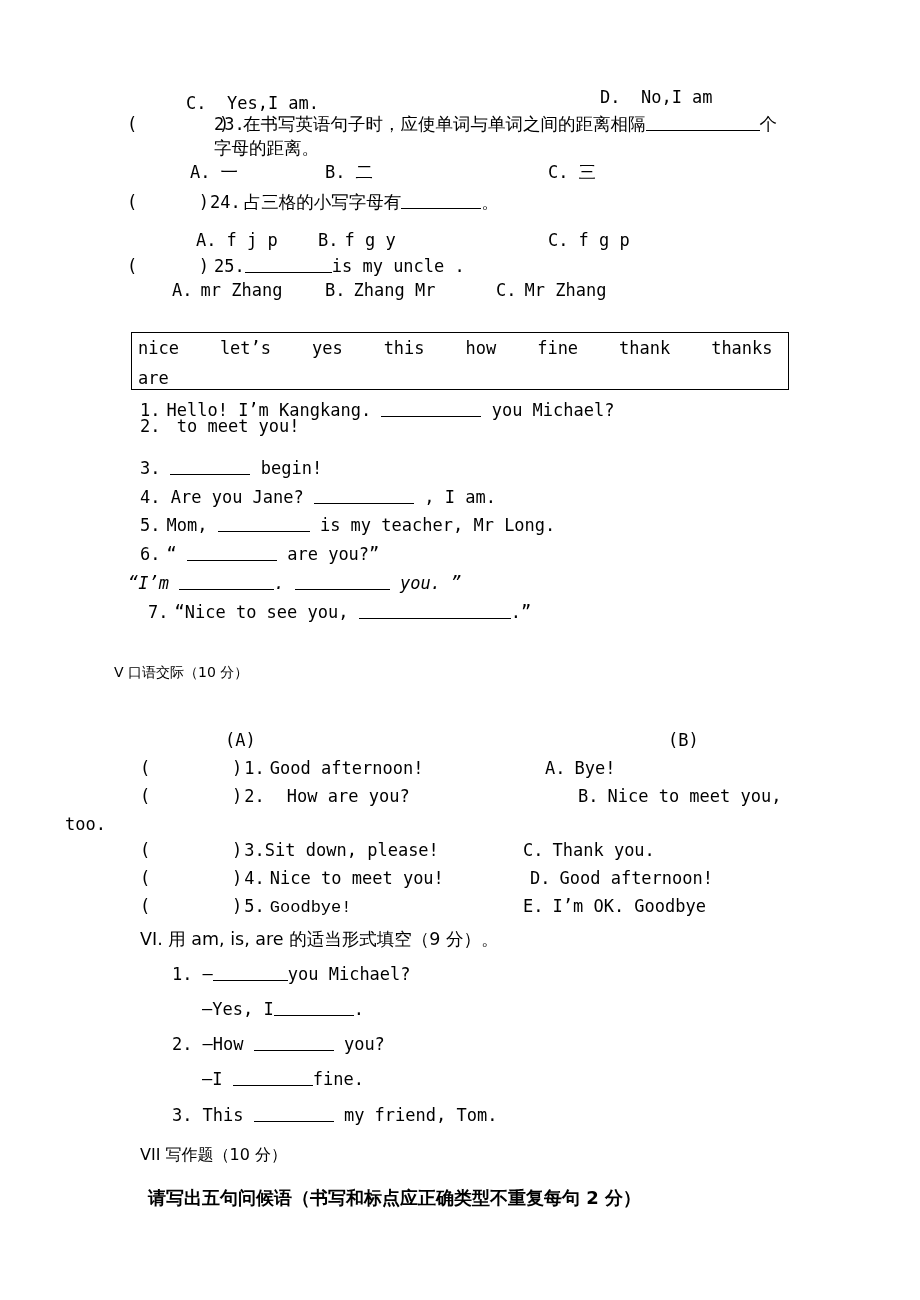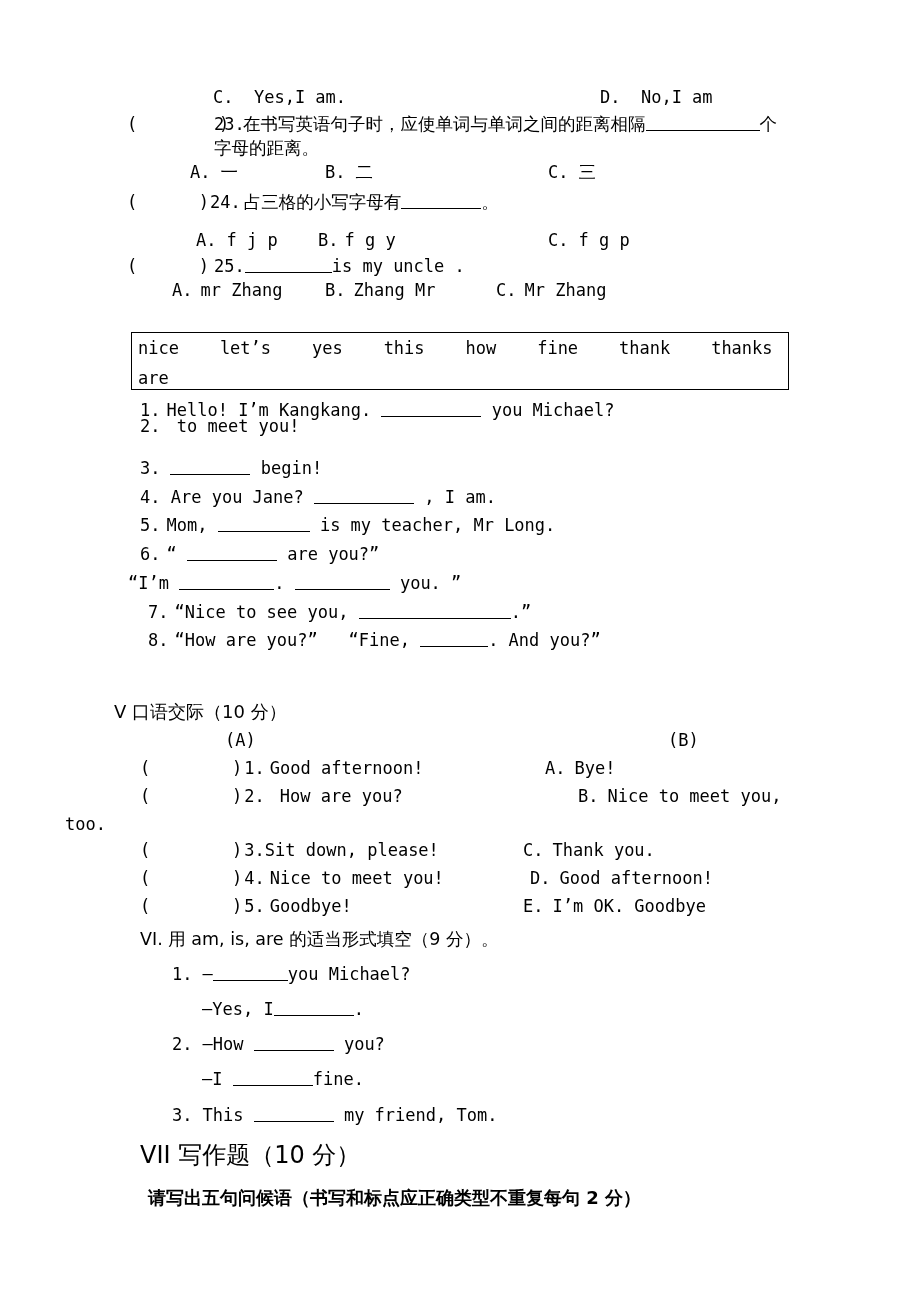--- a/index.html
+++ b/index.html
@@ -59,21 +59,21 @@
   }
   .sec-head {
     font-family: "DejaVu Sans", "Liberation Sans", sans-serif;
   }
 </style>
 </head>
 <body>
 
 <div class="page">
 
-  <div class="line" style="left:186px; top:85px;margin-left:27px;">C.  Yes,I am.</div>
+  <div class="line" style="left:186px; top:91px;">C.  Yes,I am.</div>
   <div class="line" style="left:600px; top:85px;">D.  No,I am</div>
 
   <div class="line" style="left:127px; top:112px;">(        )</div>
   <div class="line" style="left:214px; top:112px;">23.</div>
   <div class="line cn" style="left:243px; top:112px;"><span>在书写英语句子时，应使单词与单词之间的距离相隔</span><span class="blank" style="width:114px;"></span><span>个</span></div>
   <div class="line cn" style="left:214px; top:136px;">字母的距离。</div>
   <div class="line" style="left:190px; top:160px;"><span>A.</span><span class="cn" style="margin-left:10px;">一</span></div>
   <div class="line" style="left:325px; top:160px;"><span>B.</span><span class="cn" style="margin-left:10px;">二</span></div>
   <div class="line" style="left:548px; top:160px;"><span>C.</span><span class="cn" style="margin-left:10px;">三</span></div>
 
@@ -100,50 +100,49 @@
   <div class="line" style="left:140px; top:414px;"><span>2.</span><span style="margin-left:6px;" class="blank"></span><span> to meet you!</span></div>
 
   <div class="line" style="left:140px; top:456px;"><span>3.</span><span class="blank" style="width:80px; margin-left:10px;"></span><span> begin!</span></div>
 
   <div class="line" style="left:140px; top:485px;"><span>4.</span><span> Are you Jane? </span><span class="blank" style="width:100px;"></span><span> , I am.</span></div>
 
   <div class="line" style="left:140px; top:513px;"><span>5.</span><span style="margin-left:6px;">Mom, </span><span class="blank" style="width:92px;"></span><span> is my teacher, Mr Long.</span></div>
 
   <div class="line" style="left:140px; top:542px;"><span>6.</span><span style="margin-left:6px;">“ </span><span class="blank" style="width:90px;"></span><span> are you?”</span></div>
 
-  <div class="line" style="left:128px; top:571px;"><span>“I’m </span><span class="blank" style="width:95px;"></span><span>. </span><span class="blank" style="width:95px;"></span><span> you. ”</span></div>
+  <div class="line" style="left:128px; top:571px;font-style:italic;"><span>“I’m </span><span class="blank" style="width:95px;"></span><span>. </span><span class="blank" style="width:95px;"></span><span> you. ”</span></div>
 
   <div class="line" style="left:148px; top:600px;"><span>7.</span><span style="margin-left:6px;">“Nice to see you, </span><span class="blank" style="width:152px;"></span><span>.”</span></div>
 
-  <div class="line" style="left:148px; top:628px;"><span>8.</span><span style="margin-left:6px;">“How are you?”   “Fine, </span><span class="blank" style="width:68px;"></span><span>. And you?”</span></div>
 
-  <div class="line cn" style="left:114px; top:700px; font-size:18px;">V 口语交际（10 分）</div>
+  <div class="line cn" style="left:114px; top:660px; font-size:14px;">V 口语交际（10 分）</div>
 
   <div class="line" style="left:225px; top:728px;">(A)</div>
   <div class="line" style="left:668px; top:728px;">(B)</div>
 
   <div class="line" style="left:140px; top:756px;"><span>(        )</span><span style="margin-left:2px;">1.</span><span style="margin-left:5px;">Good afternoon!</span></div>
-  <div class="line" style="left:140px; top:784px;"><span>(        )</span><span style="margin-left:2px;">2.</span><span style="margin-left:15px;">How are you?</span></div>
+  <div class="line" style="left:140px; top:784px;"><span>(        )</span><span style="margin-left:2px;">2.</span><span style="margin-left:22px;">How are you?</span></div>
   <div class="line" style="left:140px; top:838px;"><span>(        )</span><span style="margin-left:2px;">3.</span><span style="">Sit down, please!</span></div>
   <div class="line" style="left:140px; top:866px;"><span>(        )</span><span style="margin-left:2px;">4.</span><span style="margin-left:5px;">Nice to meet you!</span></div>
-  <div class="line" style="left:140px; top:894px;"><span>(        )</span><span style="margin-left:2px;">5.</span><span style="margin-left:5px;">Goodbye!</span></div>
+  <div class="line" style="left:140px; top:894px;"><span>(        )</span><span style="margin-left:2px;">5.</span><span style="margin-left:5px;font-family:Liberation Mono, monospace;">Goodbye!</span></div>
 
   <div class="line" style="left:545px; top:756px;"><span>A.</span><span style="margin-left:9px;">Bye!</span></div>
   <div class="line" style="left:578px; top:784px;"><span>B.</span><span style="margin-left:9px;">Nice to meet you,</span></div>
   <div class="line" style="left:65px; top:812px;">too.</div>
   <div class="line" style="left:523px; top:838px;"><span>C.</span><span style="margin-left:9px;">Thank you.</span></div>
   <div class="line" style="left:530px; top:866px;"><span>D.</span><span style="margin-left:9px;">Good afternoon!</span></div>
   <div class="line" style="left:523px; top:894px;"><span>E.</span><span style="margin-left:9px;">I’m OK. Goodbye</span></div>
 
   <div class="line cn" style="left:140px; top:927px; font-size:17.5px;">VI. 用 am, is, are 的适当形式填空（9 分）。</div>
 
   <div class="line" style="left:172px; top:962px;"><span>1.</span><span style="margin-left:10px;">—</span><span class="blank" style="width:75px;"></span><span>you Michael?</span></div>
   <div class="line" style="left:202px; top:997px;"><span>—Yes, I</span><span class="blank" style="width:80px;"></span><span>.</span></div>
 
   <div class="line" style="left:172px; top:1032px;"><span>2.</span><span style="margin-left:10px;">—How </span><span class="blank" style="width:80px;"></span><span> you?</span></div>
   <div class="line" style="left:202px; top:1067px;"><span>—I </span><span class="blank" style="width:80px;"></span><span>fine.</span></div>
 
   <div class="line" style="left:172px; top:1103px;"><span>3.</span><span style="margin-left:10px;">This </span><span class="blank" style="width:80px;"></span><span> my friend, Tom.</span></div>
 
-  <div class="line cn" style="left:140px; top:1143px; font-size:24px;">VII 写作题（10 分）</div>
+  <div class="line cn" style="left:140px; top:1143px; font-size:16px;">VII 写作题（10 分）</div>
   <div class="line cn" style="left:148px; top:1186px; font-size:18px; font-weight:600;">请写出五句问候语（书写和标点应正确类型不重复每句 2 分）</div>
 
 </div>
 
 </body></html>

